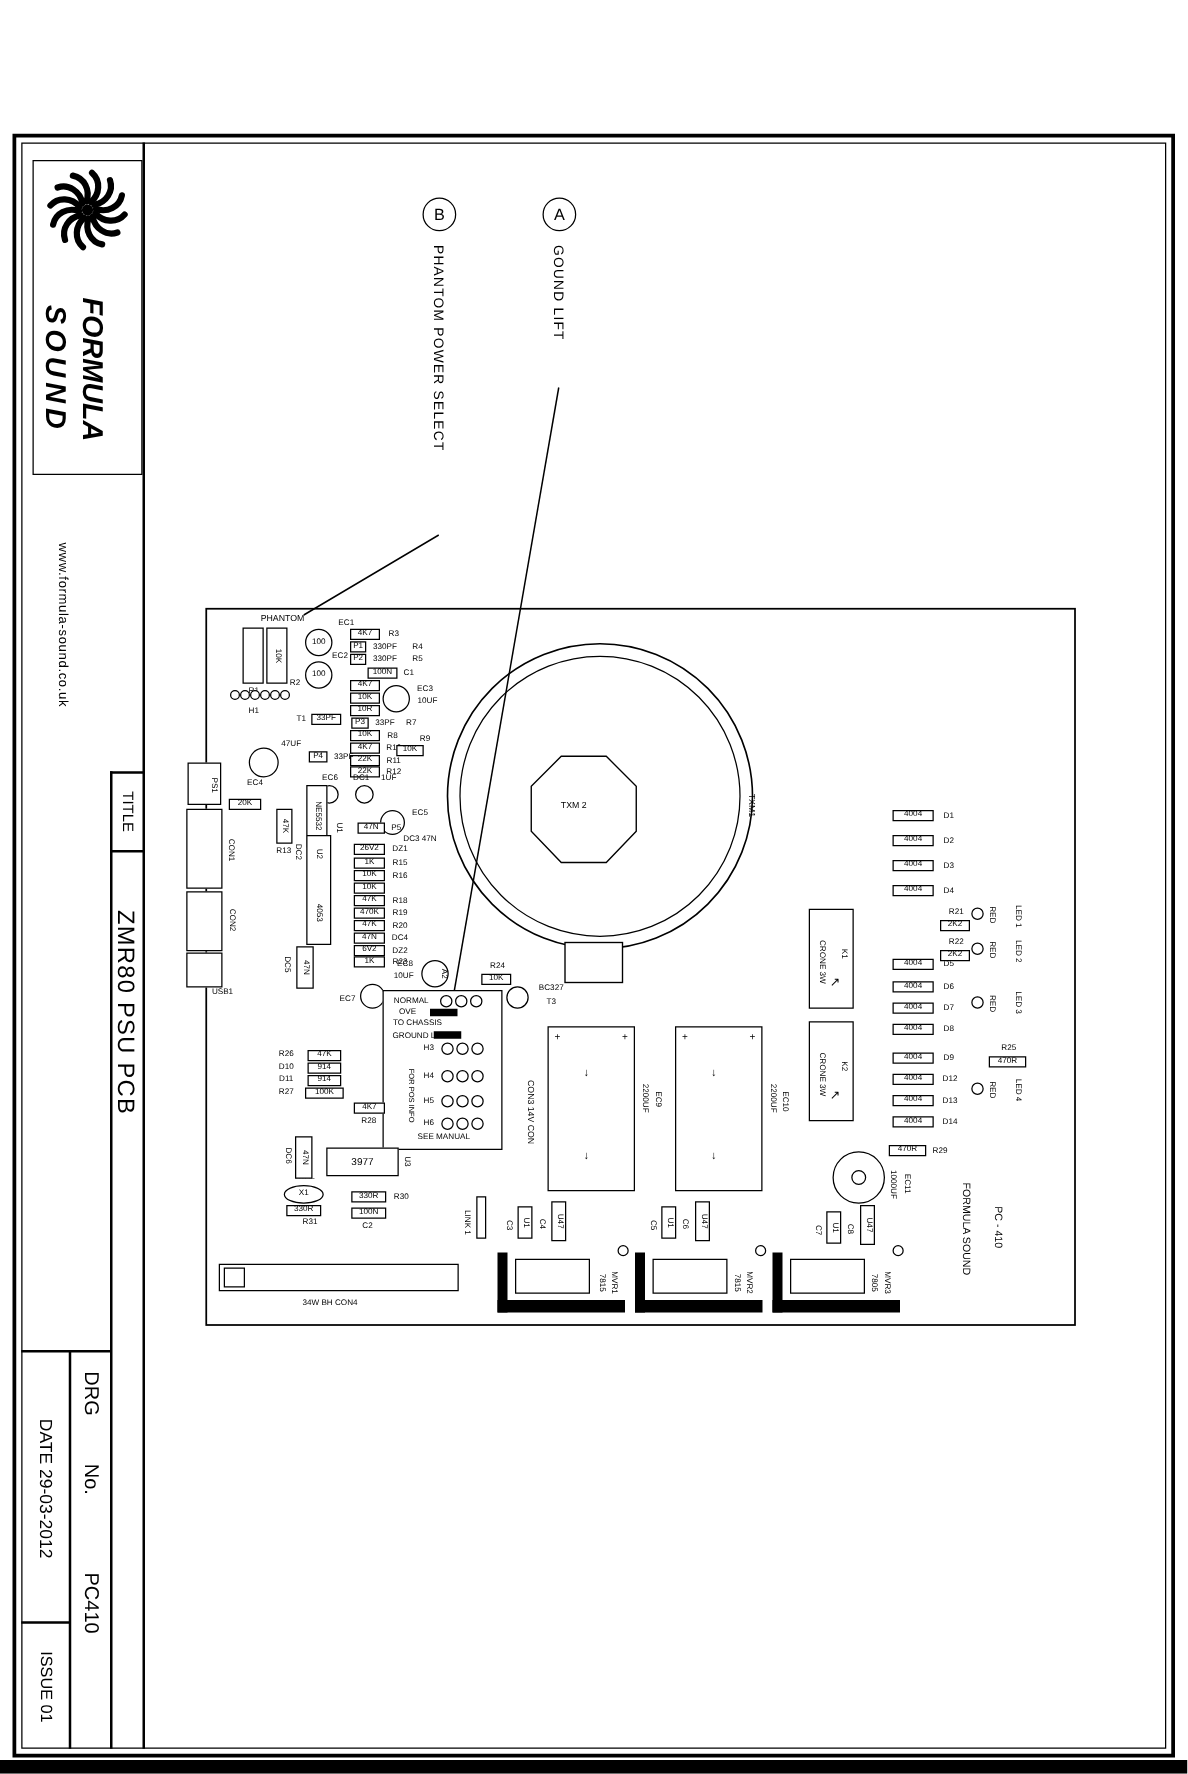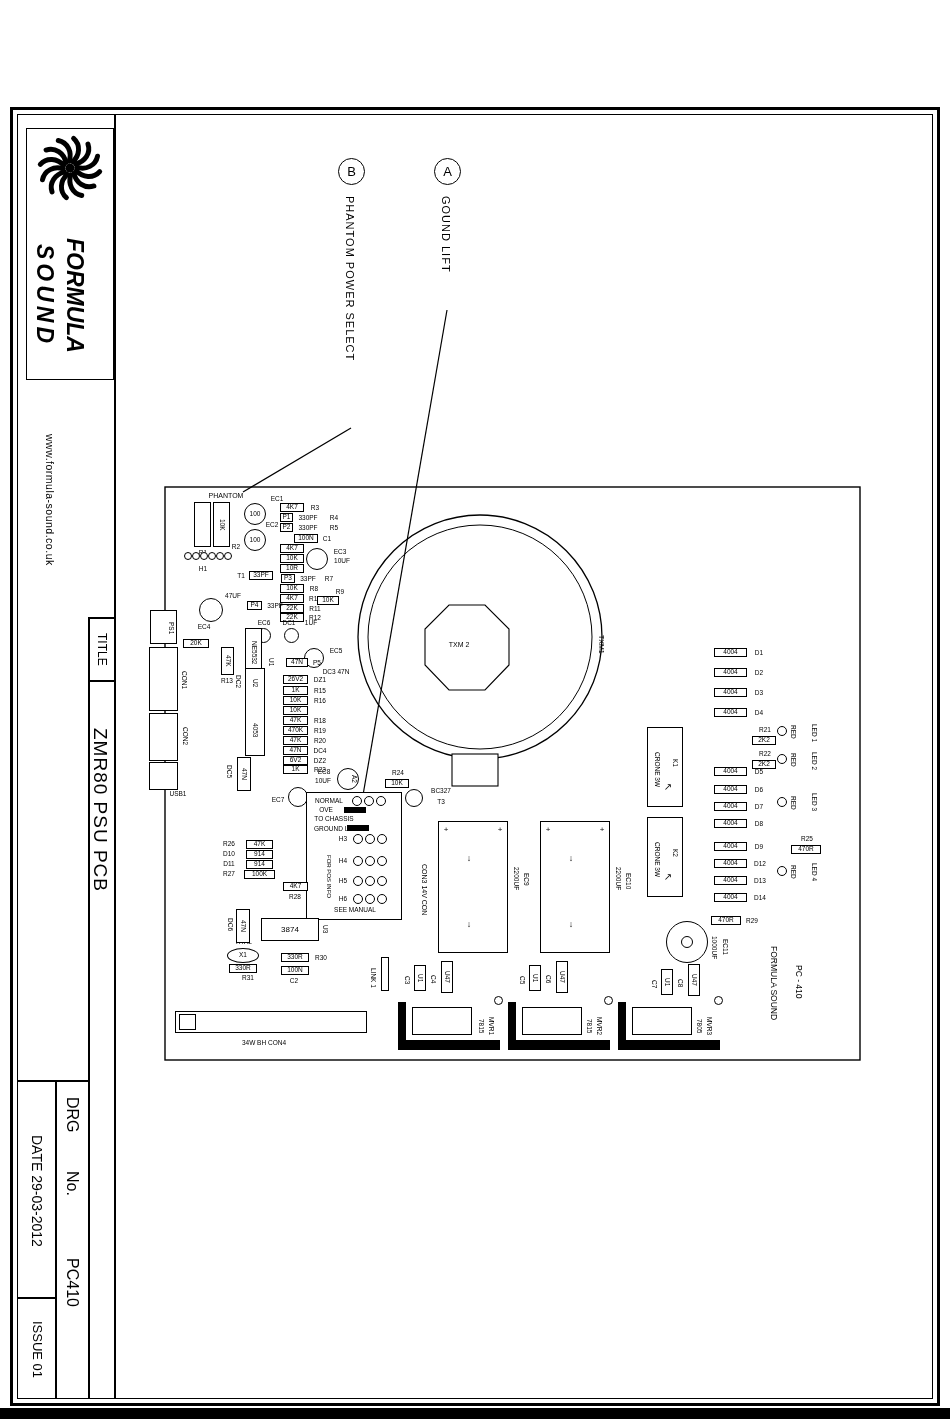--- a/index.html
+++ b/index.html
@@ -323,21 +323,21 @@
     <div class="comp vtxt" style="left: 768px; top: 930px; width: 11px; height: 106px; font-size: 8.5px;">FORMULA SOUND</div>
     <div class="comp vtxt" style="left: 793px; top: 950px; width: 11px; height: 64px; font-size: 8.5px;">PC - 410</div>
     <div class="comp txt" style="left: 231px; top: 938px; width: 26px; height: 8px;">XTAL</div>
     <div class="comp oval" style="left: 227px; top: 948px; width: 32px; height: 15px;">X1</div>
     <div class="comp box" style="left: 229px; top: 964px; width: 28px; height: 9px;">330R</div>
     <div class="comp txt" style="left: 238px; top: 974px; width: 20px; height: 8px;">R31</div>
     <div class="comp box" style="left: 281px; top: 953px; width: 28px; height: 9px;">330R</div>
     <div class="comp txt" style="left: 311px; top: 954px; width: 20px; height: 8px;">R30</div>
     <div class="comp box" style="left: 281px; top: 966px; width: 28px; height: 9px;">100N</div>
     <div class="comp txt" style="left: 287px; top: 977px; width: 14px; height: 8px;">C2</div>
-    <div class="comp box" style="left: 261px; top: 918px; width: 58px; height: 23px; font-size: 8px;">3874</div>
+    <div class="comp box" style="left: 261px; top: 918px; width: 58px; height: 23px; font-size: 8px;">3977</div>
     <div class="comp vtxt" style="left: 321px; top: 921px; width: 8px; height: 16px;">U3</div>
     <div class="comp vtxt" style="left: 225px; top: 913px; width: 9px; height: 24px;">DC6</div>
     <div class="comp vbox" style="left: 236px; top: 909px; width: 14px; height: 34px;">47N</div>
     <div class="comp txt" style="left: 219px; top: 840px; width: 20px; height: 8px;">R26</div>
     <div class="comp box" style="left: 246px; top: 840px; width: 27px; height: 9px;">47K</div>
     <div class="comp txt" style="left: 219px; top: 850px; width: 20px; height: 8px;">D10</div>
     <div class="comp box" style="left: 246px; top: 850px; width: 27px; height: 9px;">914</div>
     <div class="comp txt" style="left: 219px; top: 860px; width: 20px; height: 8px;">D11</div>
     <div class="comp box" style="left: 246px; top: 860px; width: 27px; height: 9px;">914</div>
     <div class="comp txt" style="left: 219px; top: 870px; width: 20px; height: 8px;">R27</div>

